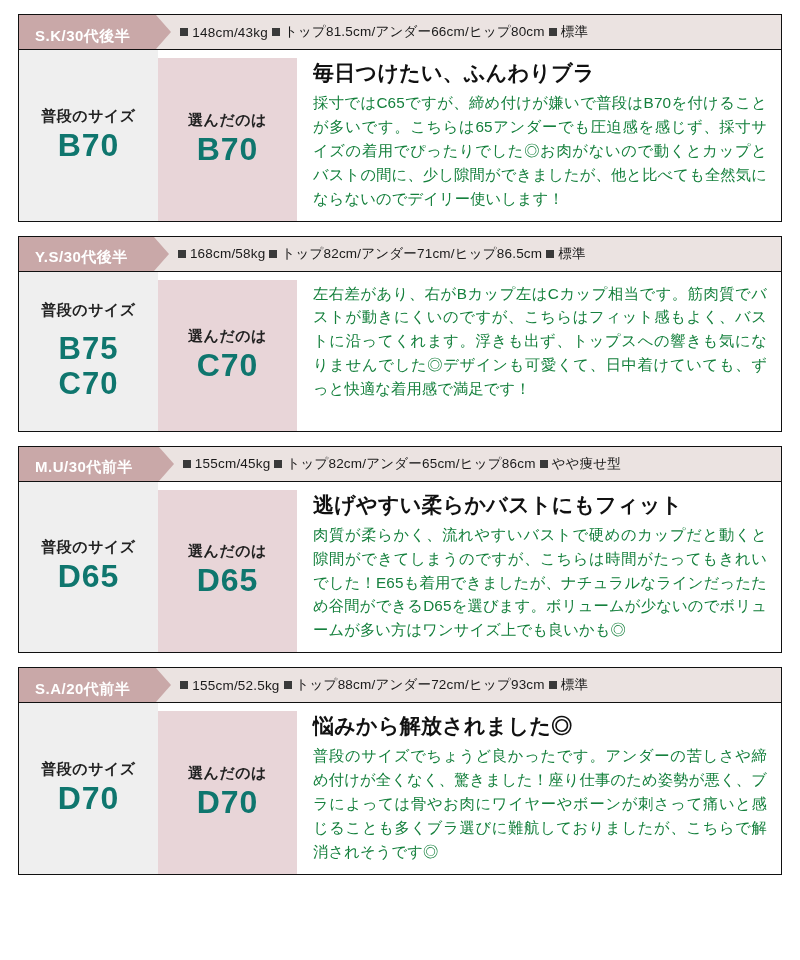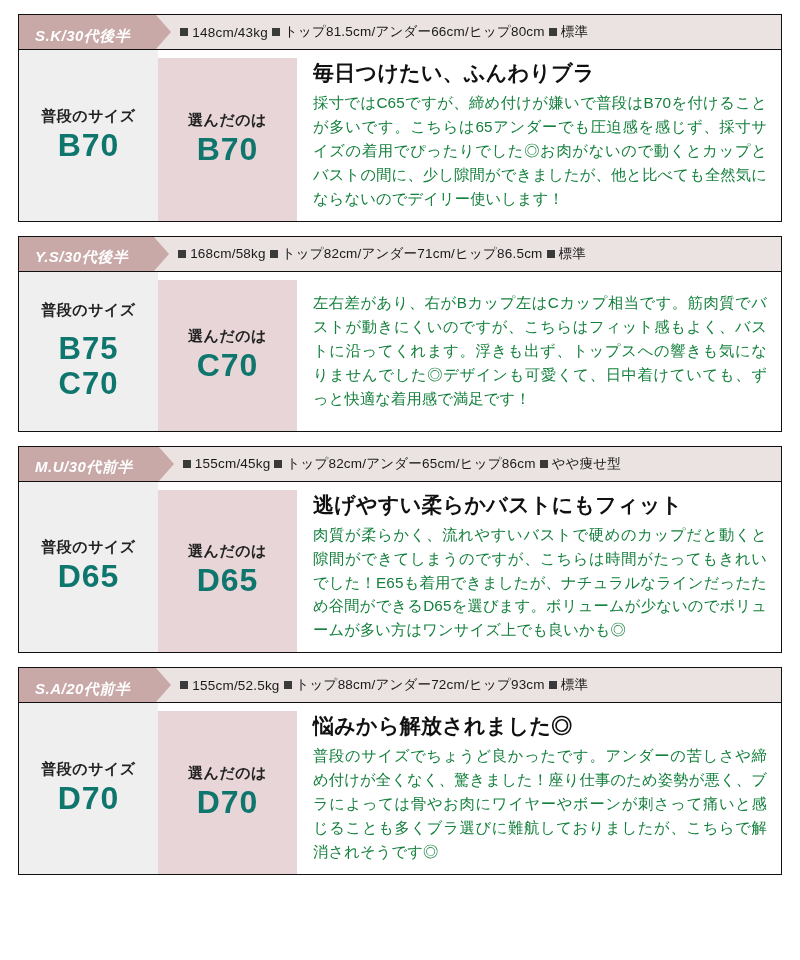--- a/index.html
+++ b/index.html
@@ -32,21 +32,20 @@
     color: #ffffff;
     font-weight: bold;
     font-size: 15px;
     letter-spacing: 0.5px;
     display: flex;
     align-items: center;
     padding: 8px 26px 0 16px;
     position: relative;
     z-index: 2;
     white-space: nowrap;
-    font-style: italic;
   }
   .rh-name::after {
     content: "";
     position: absolute;
     right: -15px;
     top: 0;
     width: 0; height: 0;
     border-style: solid;
     border-width: 17px 0 17px 15px;
     border-color: transparent transparent transparent #c9a8a8;
@@ -108,21 +107,20 @@
     color: #0f766e;
     line-height: 1.12;
     letter-spacing: 1px;
   }
   .size-value.two-line { font-size: 31px; margin-top: 10px; }
   .text-col {
     flex: 1;
     padding: 10px 14px 10px 16px;
     display: flex;
     flex-direction: column;
-    justify-content: center;
   }
   .r-title {
     font-size: 21px;
     font-weight: bold;
     color: #111111;
     margin: 0 0 5px 0;
     letter-spacing: 0.3px;
     line-height: 1.25;
   }
   .r-body {

